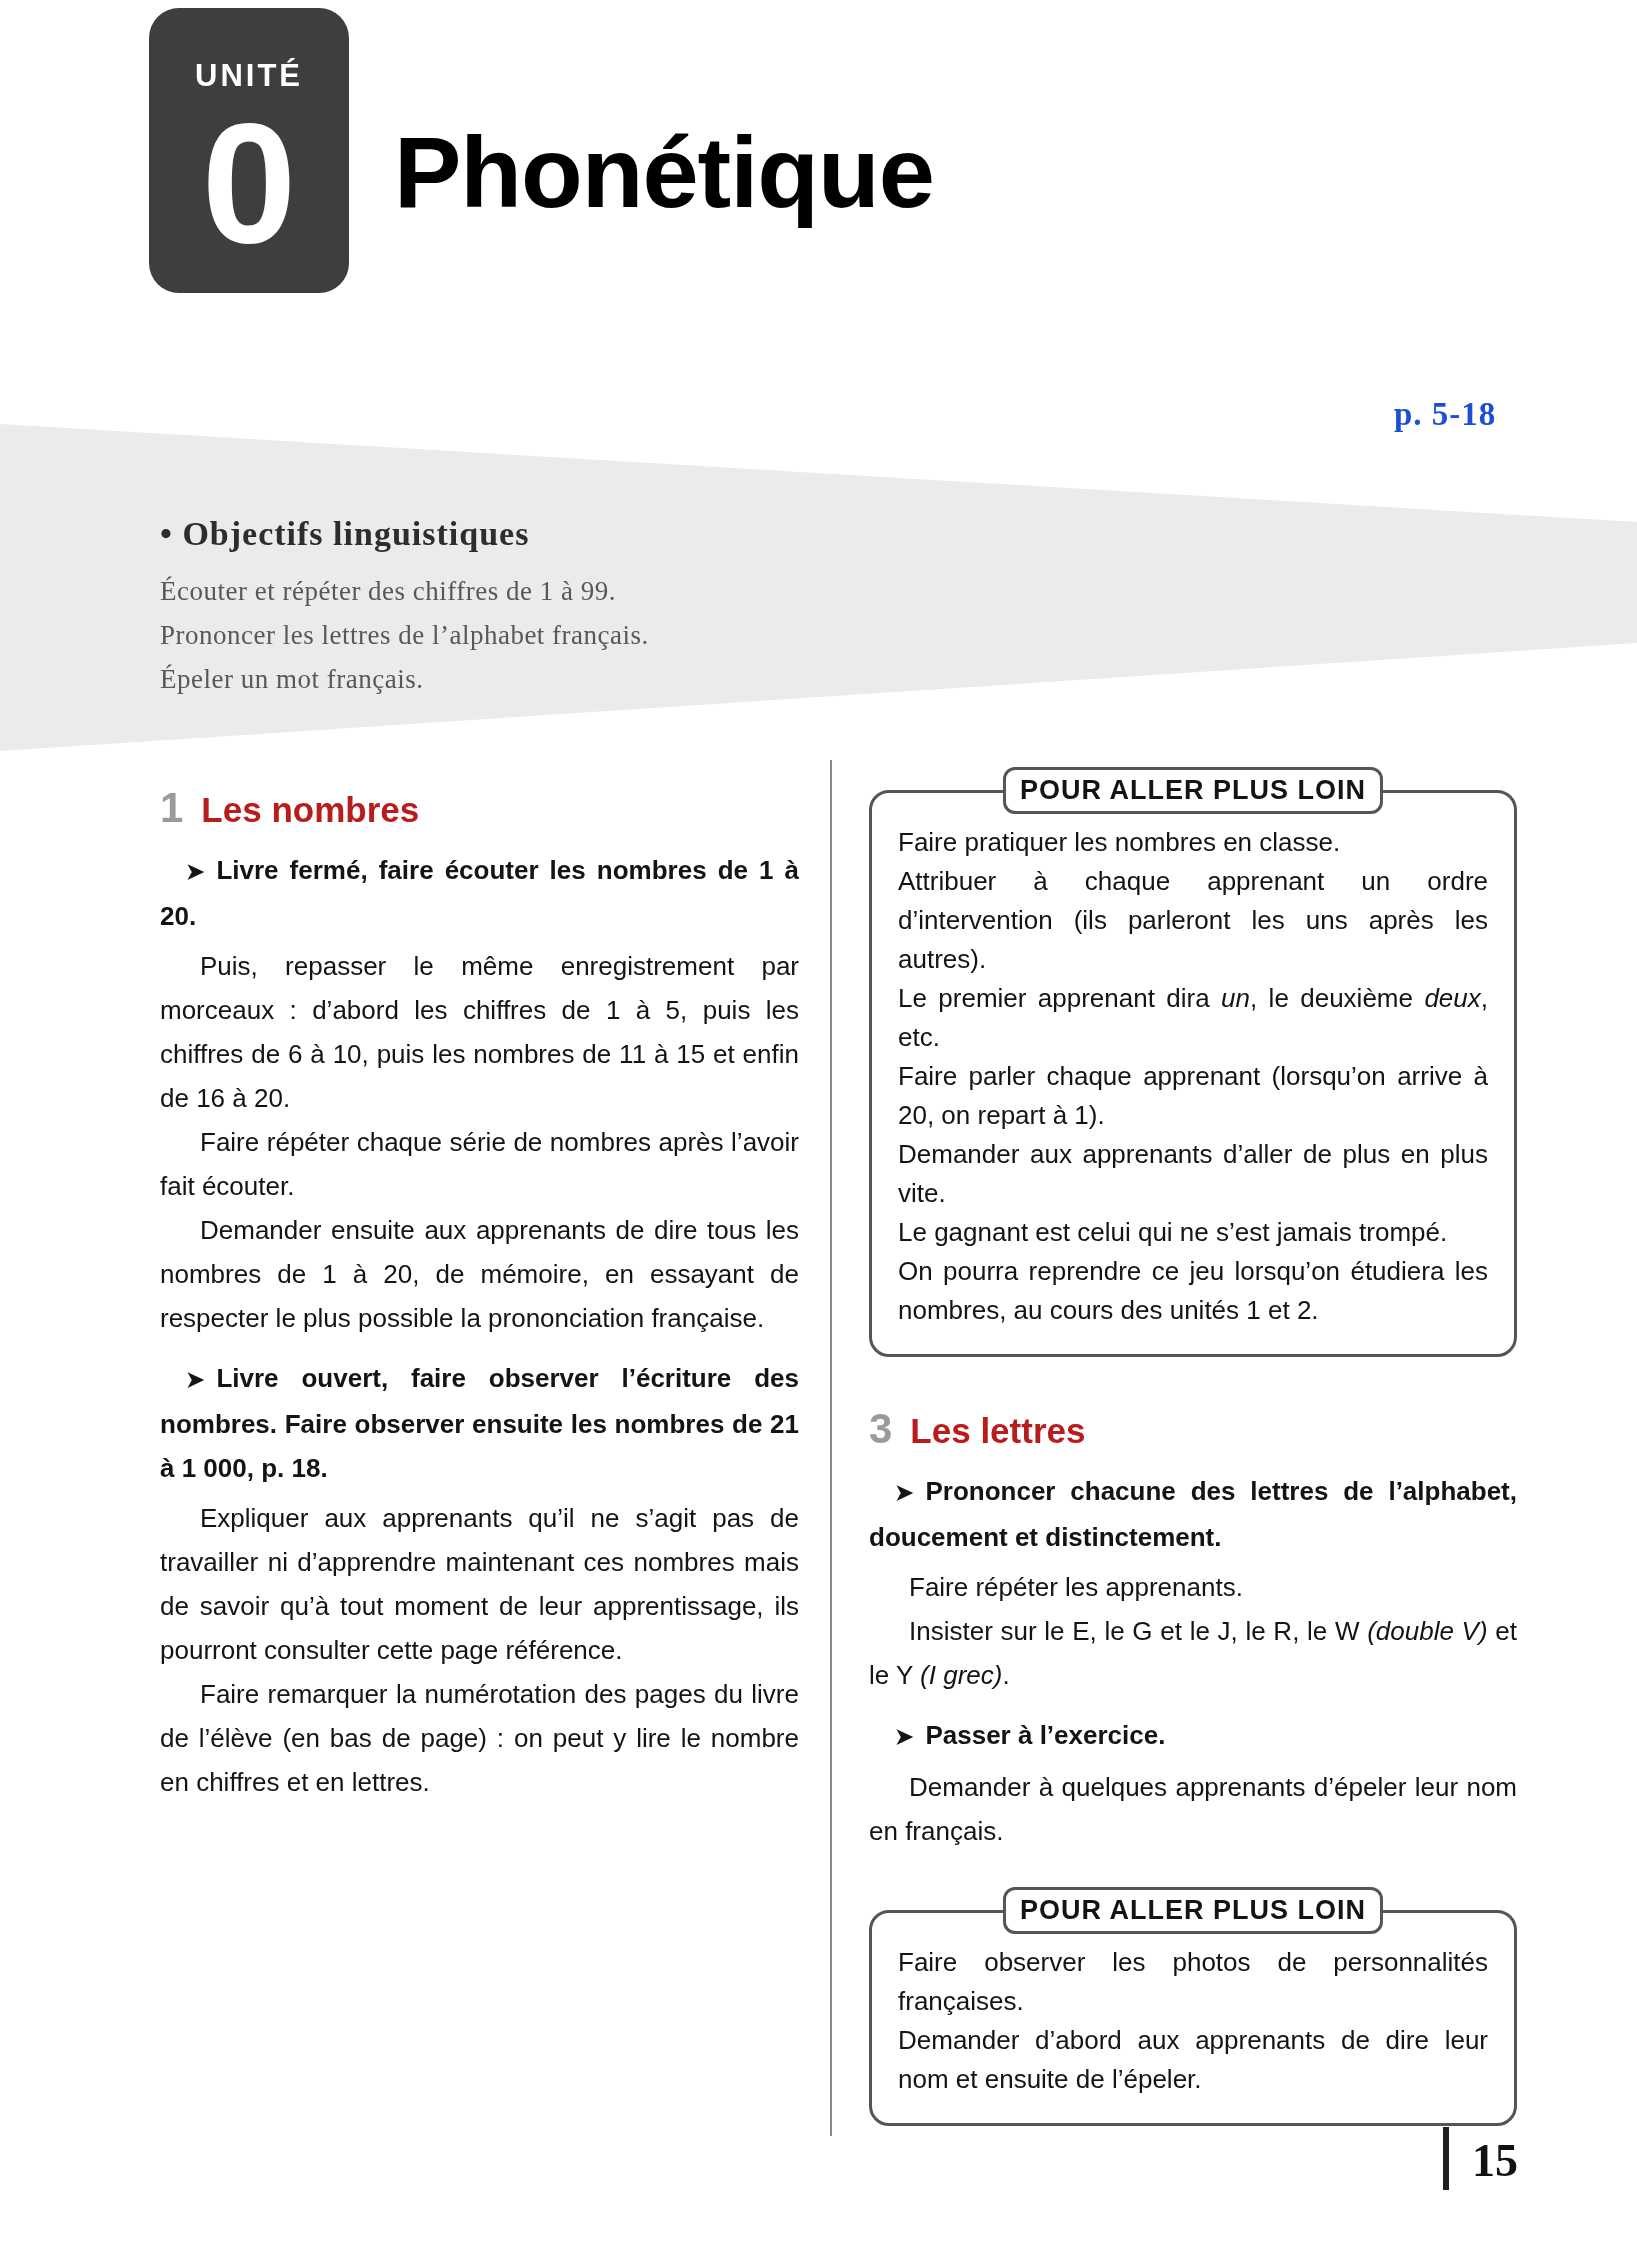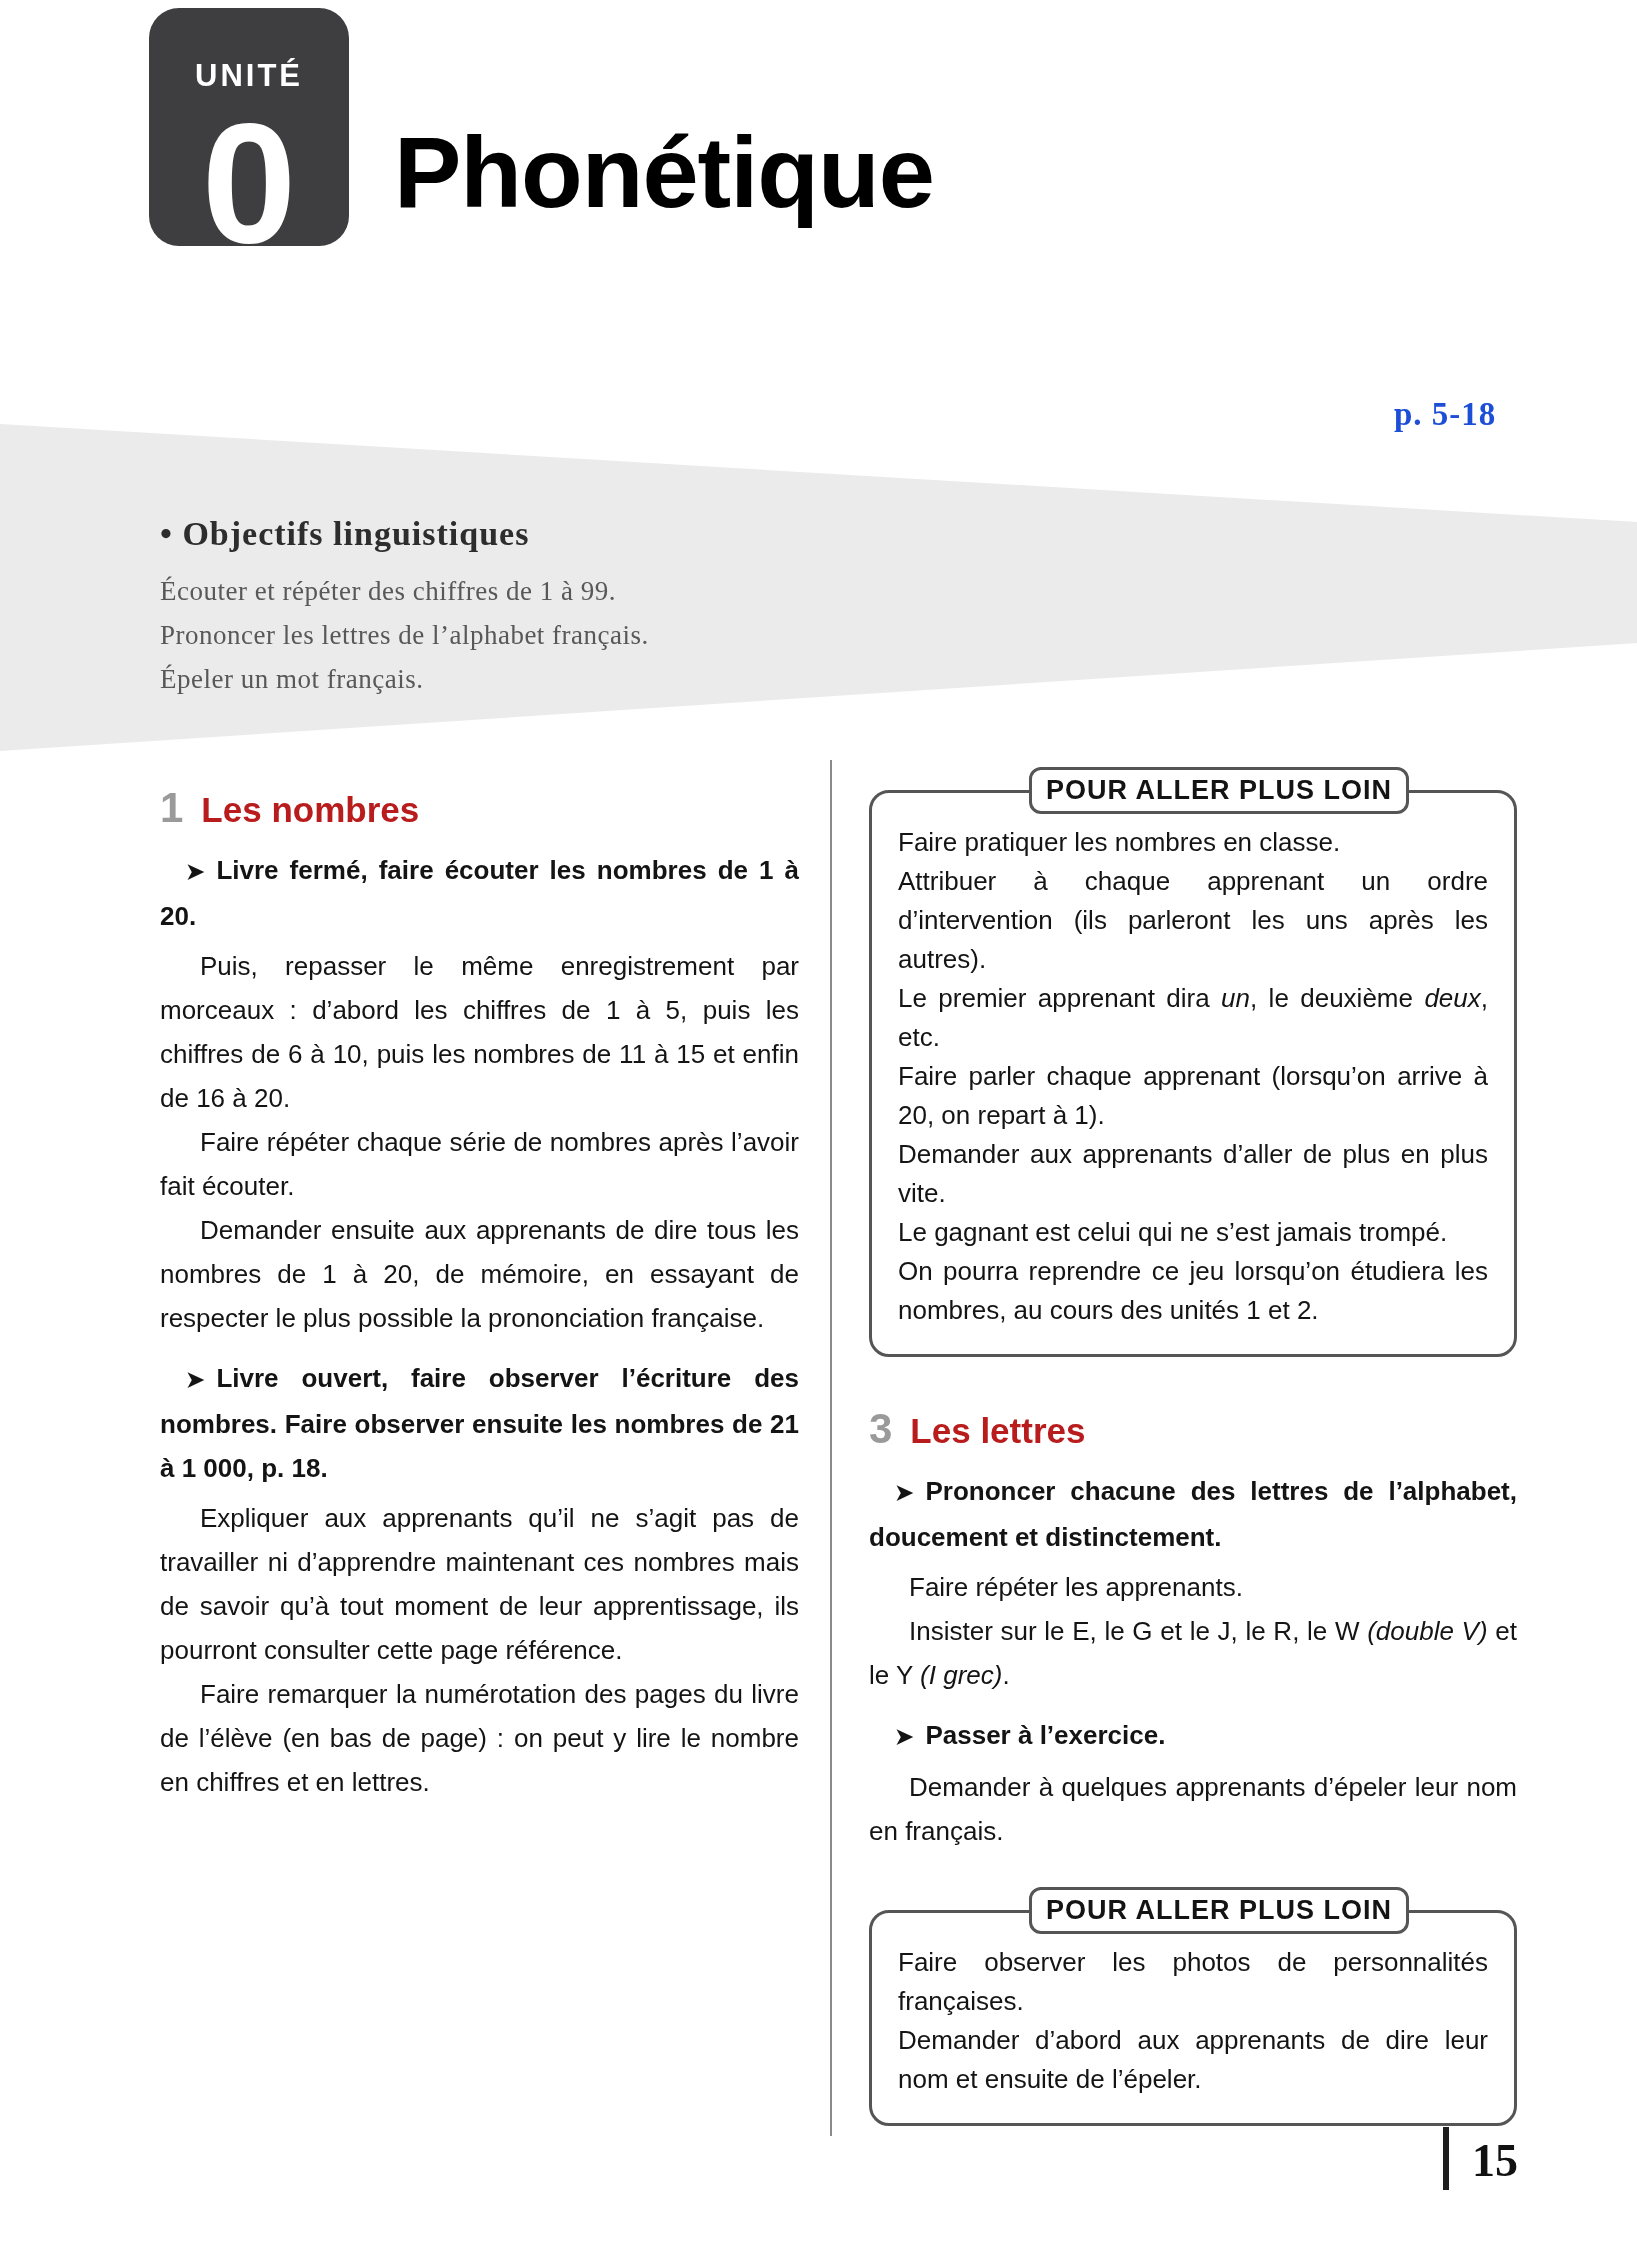--- a/index.html
+++ b/index.html
@@ -3,21 +3,21 @@
 <meta charset="utf-8">
 <style>
   html,body{margin:0;padding:0;}
   body{
     width:1638px;height:2261px;position:relative;background:#ffffff;
     font-family:"Liberation Sans",sans-serif;color:#141414;overflow:hidden;
   }
 
   
   .unit-badge{
-    position:absolute;left:149px;top:8px;width:200px;height:238px;
+    position:absolute;left:149px;top:8px;width:200px;height:285px;
     background:#3e3e40;border-radius:30px;color:#fff;text-align:center;
   }
   .unit-label{margin-top:50px;font-size:31px;font-weight:bold;letter-spacing:3px;}
   .unit-number{font-size:170px;font-weight:bold;line-height:1;margin-top:4px;}
   .page-title{
     position:absolute;left:394px;top:115px;margin:0;
     font-size:101px;font-weight:bold;letter-spacing:-1px;color:#000;
   }
   .page-ref{
     position:absolute;left:1394px;top:396px;
@@ -49,21 +49,21 @@
   .para.bullet{font-weight:bold;text-indent:26px;margin-top:16px;margin-bottom:6px;}
   .arrow{margin-right:12px;font-size:22px;}
 
   
   .plus-box{position:relative;border:3px solid #555;border-radius:20px;
     padding:30px 26px 24px 26px;margin-top:26px;background:#fff;}
   .plus-box.second{margin-top:57px;}
   .plus-tab{
     position:absolute;top:-26px;left:50%;transform:translateX(-50%);
     background:#fff;border:3px solid #555;border-radius:12px;
-    padding:5px 14px;font-size:27px;font-weight:bold;letter-spacing:1px;white-space:nowrap;margin-left:26px;
+    padding:5px 14px;font-size:27px;font-weight:bold;letter-spacing:1px;white-space:nowrap;
   }
   .box-para{margin:0;font-size:26px;line-height:39px;text-align:justify;}
   .it{font-style:italic;}
 
   
   .footer-rule{position:absolute;left:1443px;top:2127px;width:6px;height:63px;background:#1e1e1e;}
   .footer-num{position:absolute;left:1472px;top:2134px;font-family:"Liberation Serif",serif;
     font-size:46px;font-weight:bold;color:#111;}
 </style>
 </head>

